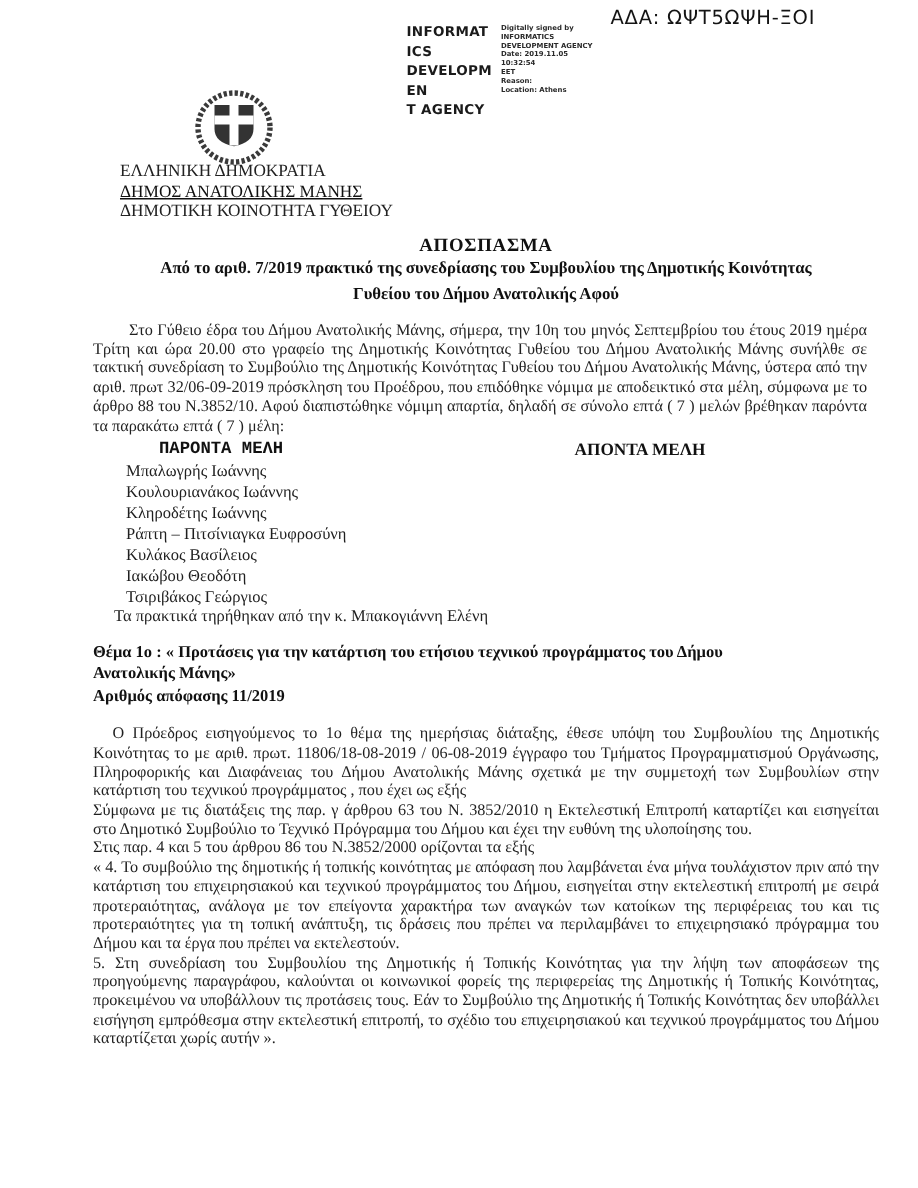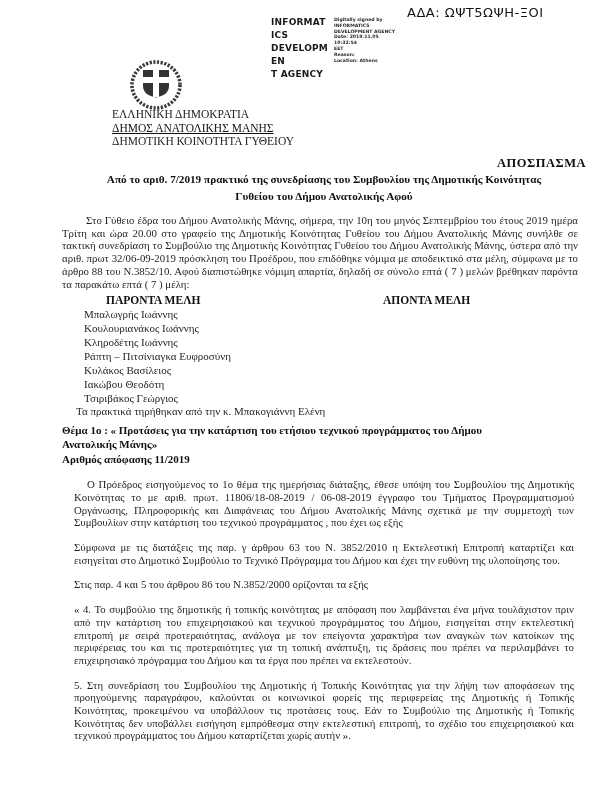--- a/index.html
+++ b/index.html
@@ -20,40 +20,40 @@
     font-size:9px; line-height:13px; letter-spacing:0.2px; color:#1a1a1a; width:58px;
     word-break:break-all;
   }
   .stamp-sig {
     font-family:"DejaVu Sans", sans-serif; font-weight:bold;
     font-size:4.6px; line-height:5.8px; color:#2a2a2a; width:62px; padding-top:1px;
   }
   
   .emblem { position:absolute; top:60px; left:129px; width:54px; height:50px; }
   
-  .letterhead { position:absolute; top:108px; left:80px; font-size:11.5px; line-height:13.5px; color:#222;margin-left:32px; }
+  .letterhead { position:absolute; top:108px; left:80px; font-size:11.5px; line-height:13.5px; color:#222; }
   .letterhead .muni { font-weight:normal; text-decoration:underline; color:#111; }
   
   .content { position:absolute; top:156px; left:62px; width:524px; }
-  .doc-heading { text-align:right; font-weight:bold; font-size:12.5px; color:#111; letter-spacing:0.5px; }
+  .doc-heading { text-align:center; font-weight:bold; font-size:12.5px; color:#111; letter-spacing:0.5px; }
   .doc-sub { text-align:center; font-weight:bold; font-size:11.2px; line-height:17px; color:#111; }
   .intro {
     margin:9px 8px 0 0; text-indent:24px; text-align:justify;
     font-size:10.8px; line-height:12.7px;
   }
   .members { display:flex; margin-top:3px; }
   .members-left { width:300px; }
   .members-right { flex:1; }
   .members-header { font-weight:bold; font-size:11.5px; color:#111; line-height:14px; }
-  .members-left .members-header { margin-left:44px; }
+  .members-left .members-header { margin-left:44px;font-family:Liberation Mono, monospace; }
   .members-right .members-header { margin-left:21px; }
   .member-name { font-size:11px; line-height:14px; margin-left:22px; }
   .minutes-note { font-size:11px; line-height:13.5px; margin-left:14px; }
-  .topic { margin-top:4px; font-weight:bold; font-size:11px; line-height:14.5px; color:#111;font-family:Liberation Serif, serif; }
-  .body-par { margin:12px; text-align:justify; font-size:10.8px; line-height:12.7px; }
+  .topic { margin-top:9px; font-weight:bold; font-size:11px; line-height:14.5px; color:#111;font-family:Liberation Serif, serif; }
+  .body-par { margin:0; text-align:justify; font-size:10.8px; line-height:12.7px; }
   .body-par.first { margin-top:12px; text-indent:13px; }
 </style>
 </head>
 <body>
 
 <div class="page">
 
   <div class="ada">ΑΔΑ: ΩΨΤ5ΩΨΗ-ΞΟΙ</div>
 
   <div class="stamp">

